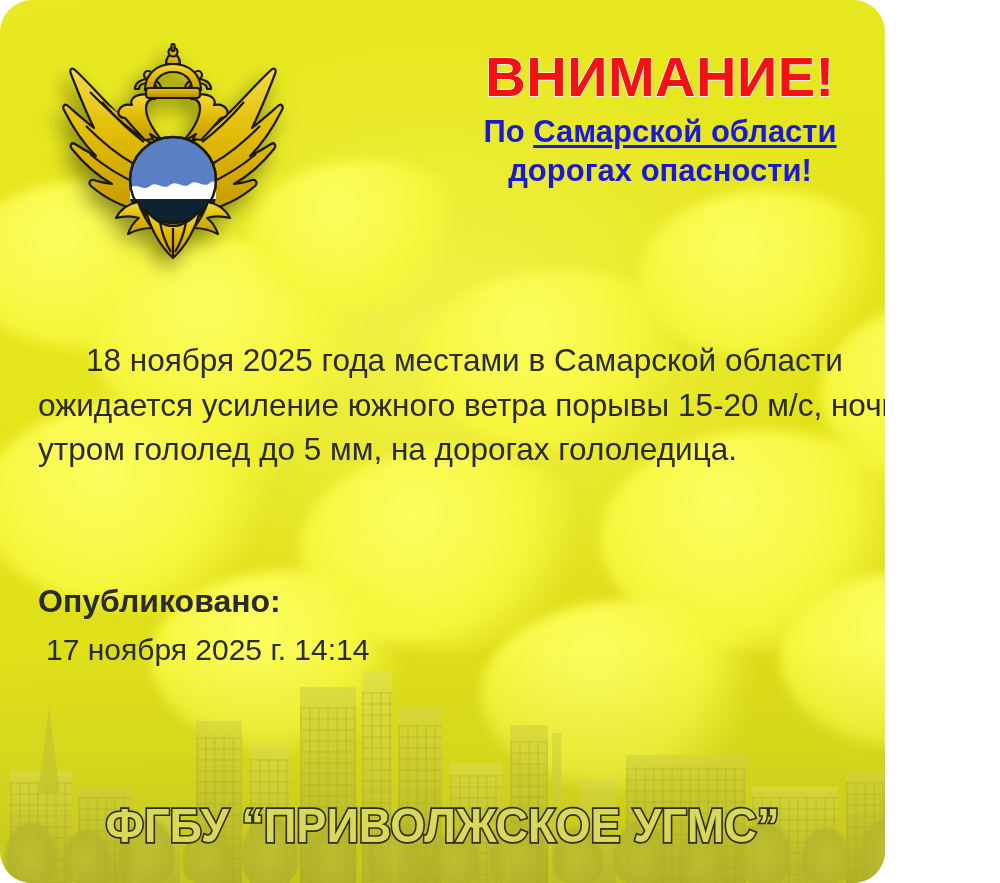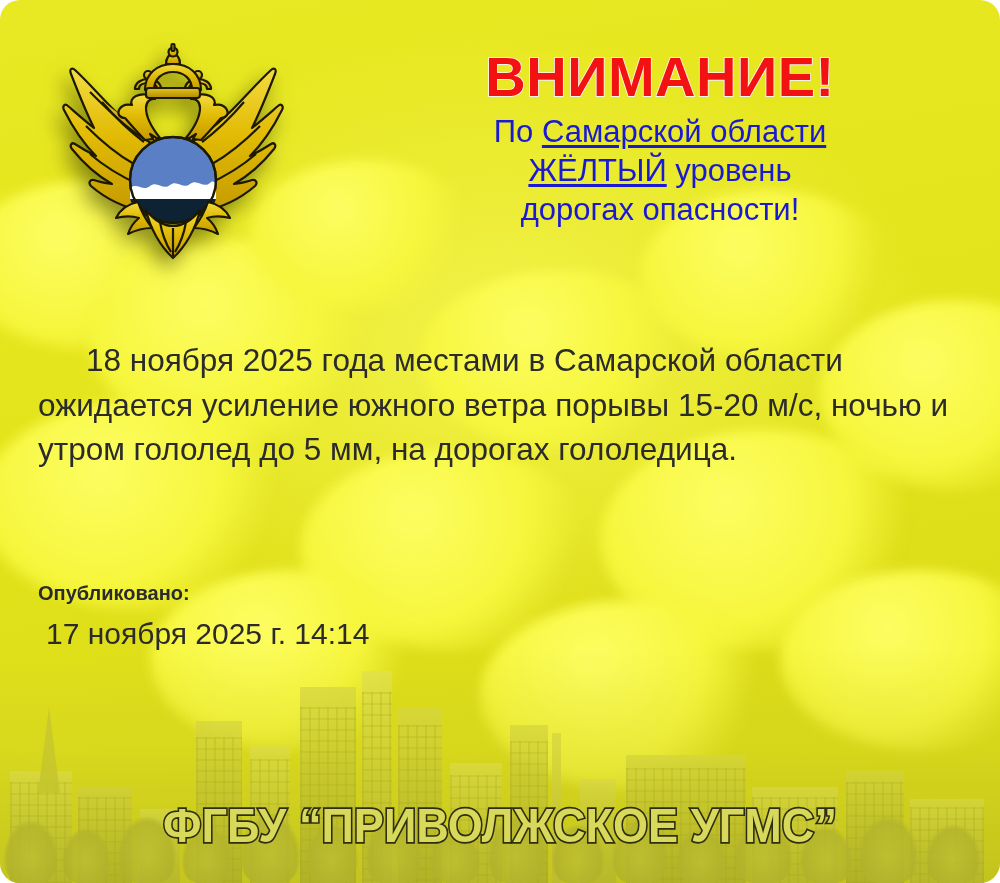--- a/index.html
+++ b/index.html
@@ -11,24 +11,24 @@
   body {
     width: 1000px;
     height: 883px;
     overflow: hidden;
     font-family: "Liberation Sans", sans-serif;
   }
 
   
   .card {
     position: relative;
-    width: 1000px;
+    width: 885px;
     height: 883px;
     box-sizing: border-box;
-    border-radius: 20px;
+    border-radius: 32px;
     overflow: hidden;
     background:
       radial-gradient(ellipse 70% 55% at 50% 38%, #f2f24a 0%, rgba(242,242,74,0) 62%),
       linear-gradient(170deg, #e9e923 0%, #e4e41c 45%, #dcdc18 75%, #d6d614 100%);
   }
 
   
   .clouds {
     position: absolute;
     left: 0; right: 0; top: 150px; bottom: 0;
@@ -110,21 +110,21 @@
     letter-spacing: .5px;
     color: #f21212;
     line-height: 1.04;
     -webkit-text-stroke: 1.6px #fff6f6;
     paint-order: stroke fill;
     text-shadow: 0 1px 0 rgba(255,255,255,.55);
   }
   .subhead {
     margin: 6px 0 0 0;
     font-size: 31px;
-    font-weight: normal;
+    font-weight: bold;
     color: #1a1ad2;
     line-height: 1.26;
   }
   .subhead .u { text-decoration: underline; text-underline-offset: 3px; }
 
   
   .body-text {
     position: absolute;
     left: 38px; top: 338px;
     width: 916px;
@@ -136,21 +136,21 @@
   }
 
   
   .published {
     position: absolute;
     left: 38px; top: 580px;
     width: 600px;
   }
   .pub-label {
     margin: 0;
-    font-size: 20px;
+    font-size: 32px;
     font-weight: bold;
     color: #2b2b2b;
     line-height: 1.32;
   }
   .pub-date {
     margin: 8px;
     font-size: 30px;
     color: #2b2b2b;
     line-height: 1.32;
   }
@@ -314,21 +314,20 @@
 
         <path fill="url(#gold)" d="M166 160 C176 162 184 168 188 176 C180 174 172 174 165 176 C170 180 174 186 176 192 C168 188 160 186 152 186 C158 178 163 169 166 160 Z"></path>
       </g>
     </svg>
   </div>
 
   <div class="header">
     <h1 class="attention">ВНИМАНИЕ!</h1>
     <div class="subhead">
       <div><span>По </span><span class="u">Самарской области</span></div>
-      <div><span class="u">ЖЁЛТЫЙ</span><span> уровень</span></div>
       <div>дорогах опасности!</div>
     </div>
   </div>
 
   <p class="body-text">18 ноября 2025 года местами в Самарской области ожидается усиление южного ветра порывы 15-20 м/с, ночью и утром гололед до 5 мм, на дорогах гололедица.</p>
 
   <div class="published">
     <p class="pub-label">Опубликовано:</p>
     <p class="pub-date">17 ноября 2025 г. 14:14</p>
   </div>

